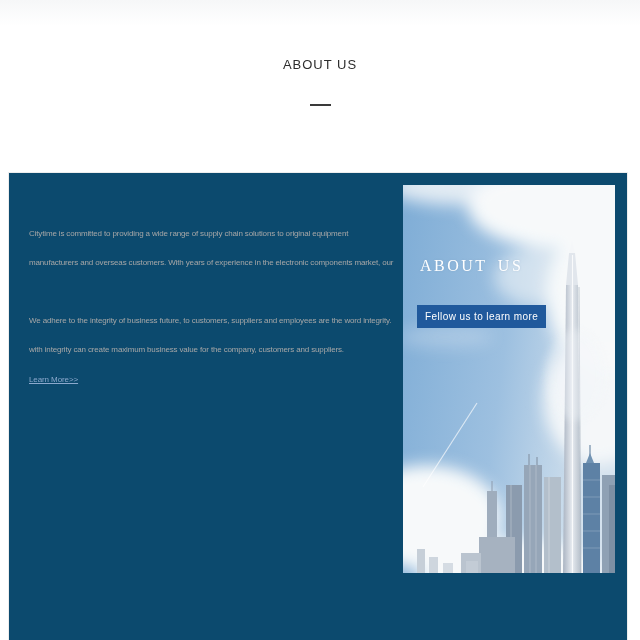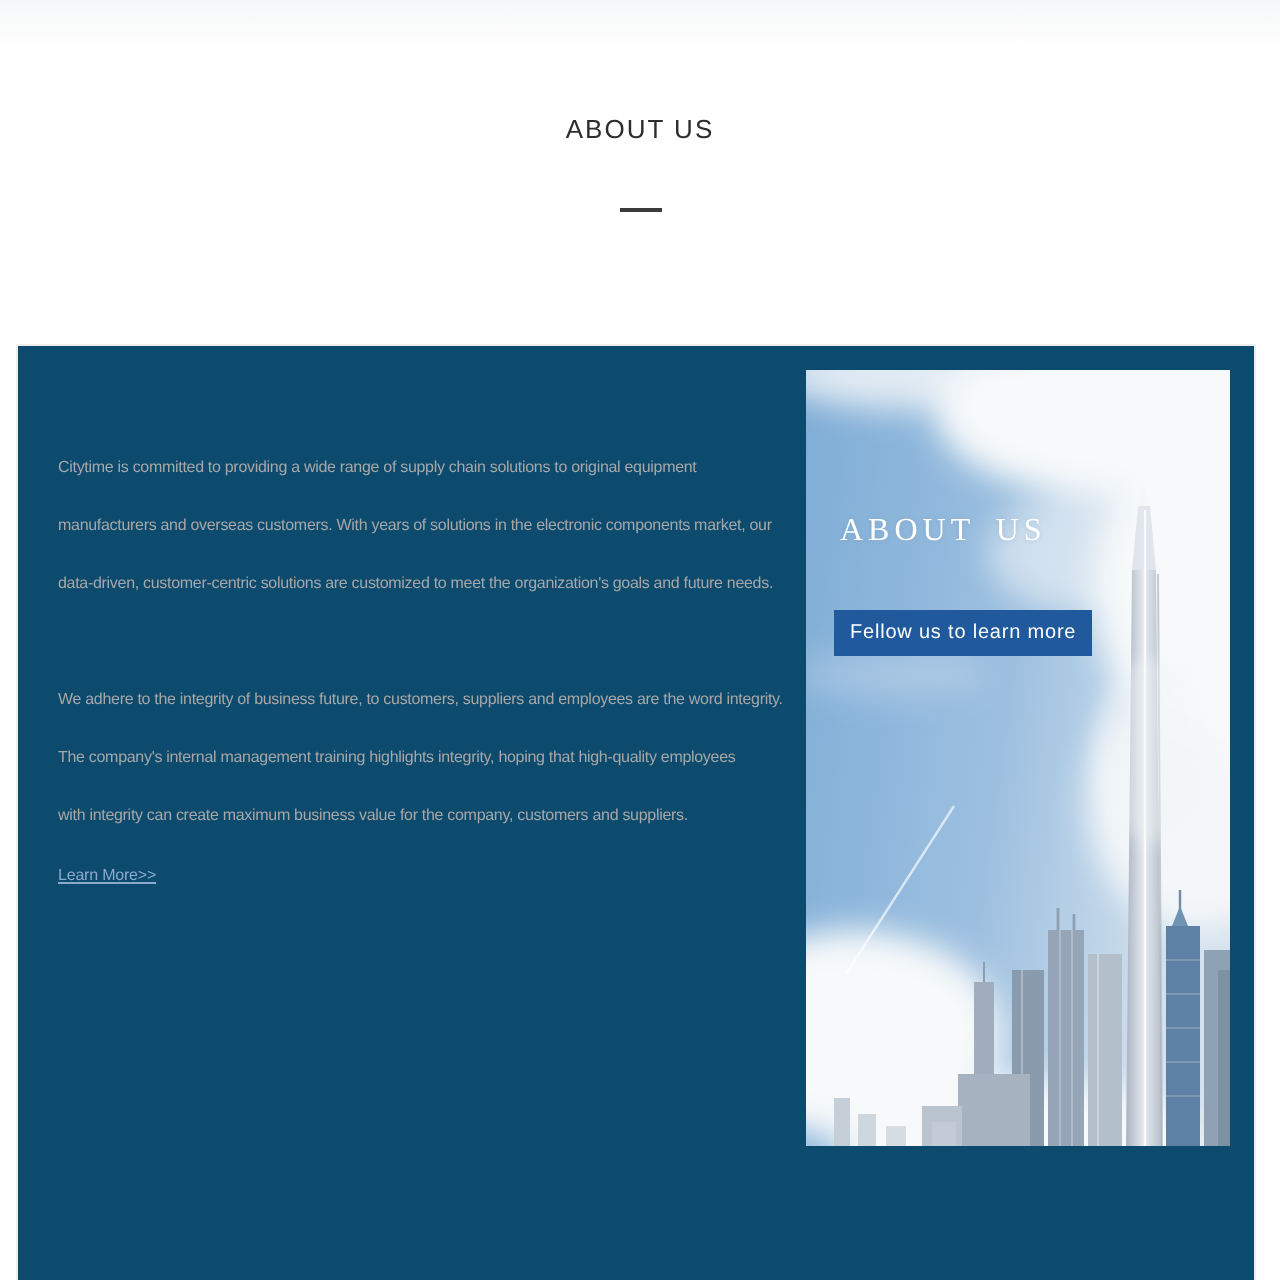--- a/index.html
+++ b/index.html
@@ -50,26 +50,24 @@
 <div class="top-fade"></div>
 
 <h2 class="section-title">ABOUT US</h2>
 <div class="title-divider"></div>
 
 <div class="content-card">
 
   <div class="text-col">
     <p class="para para-1">
       <span class="line">Citytime is committed to providing a wide range of supply chain solutions to original equipment</span>
-      <span class="line">manufacturers and overseas customers. With years of solutions in the electronic components market, our</span>
-      <span class="line">data-driven, customer-centric solutions are customized to meet the organization's goals and future needs.</span>
+      <span class="line">manufacturers and overseas customers. With years of experience in the electronic components market, our</span>
     </p>
     <p class="para para-2">
       <span class="line">We adhere to the integrity of business future, to customers, suppliers and employees are the word integrity.</span>
-      <span class="line">The company's internal management training highlights integrity, hoping that high-quality employees</span>
       <span class="line">with integrity can create maximum business value for the company, customers and suppliers.</span>
     </p>
     <a href="#" class="learn-more">Learn More&gt;&gt;</a>
   </div>
 
   <div class="image-col">
     <svg viewBox="0 0 212 388" width="212" height="388">
       <defs>
         <linearGradient id="sky" x1="0" y1="0" x2="1" y2="0.25">
           <stop offset="0" stop-color="#7fadd6"></stop>

